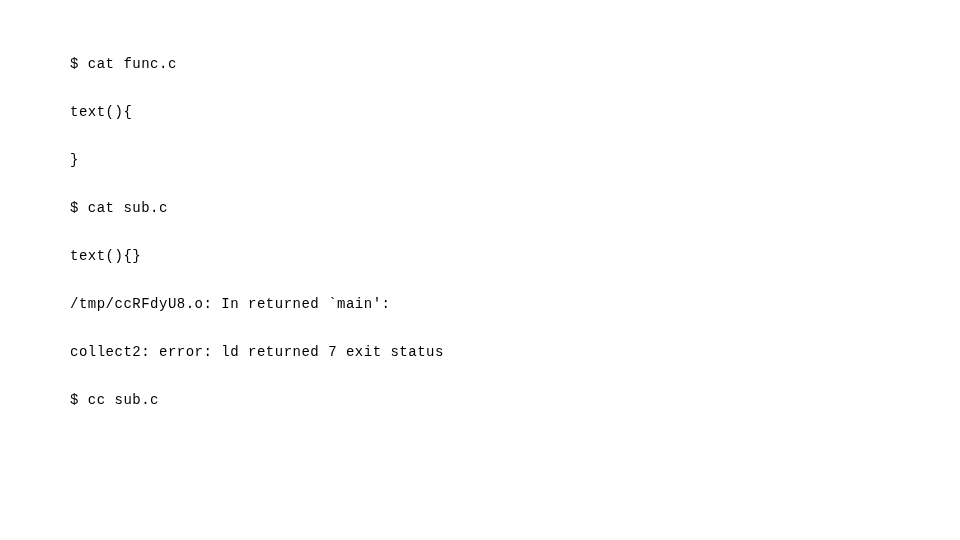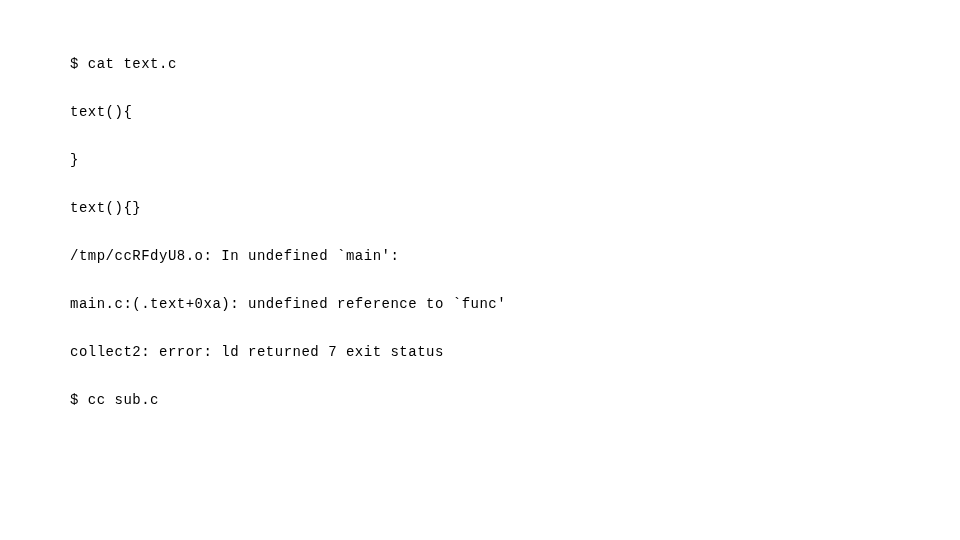--- a/index.html
+++ b/index.html
@@ -20,26 +20,26 @@
     letter-spacing: 0.5px;
   }
   .line {
     display: block;
   }
 </style>
 </head>
 <body>
 
 <div class="terminal">
-<span class="line">$ cat text.c</span>
+<span class="line">$ cat func.c</span>
 <span class="line">text(){</span>
 <span class="line">}</span>
+<span class="line">$ cat sub.c</span>
 <span class="line">text(){}</span>
-<span class="line">/tmp/ccRFdyU8.o: In undefined `main':</span>
-<span class="line">main.c:(.text+0xa): undefined reference to `func'</span>
+<span class="line">/tmp/ccRFdyU8.o: In returned `main':</span>
 <span class="line">collect2: error: ld returned 7 exit status</span>
 <span class="line">$ cc sub.c</span>
 
 
 
 
 
 
 
 

